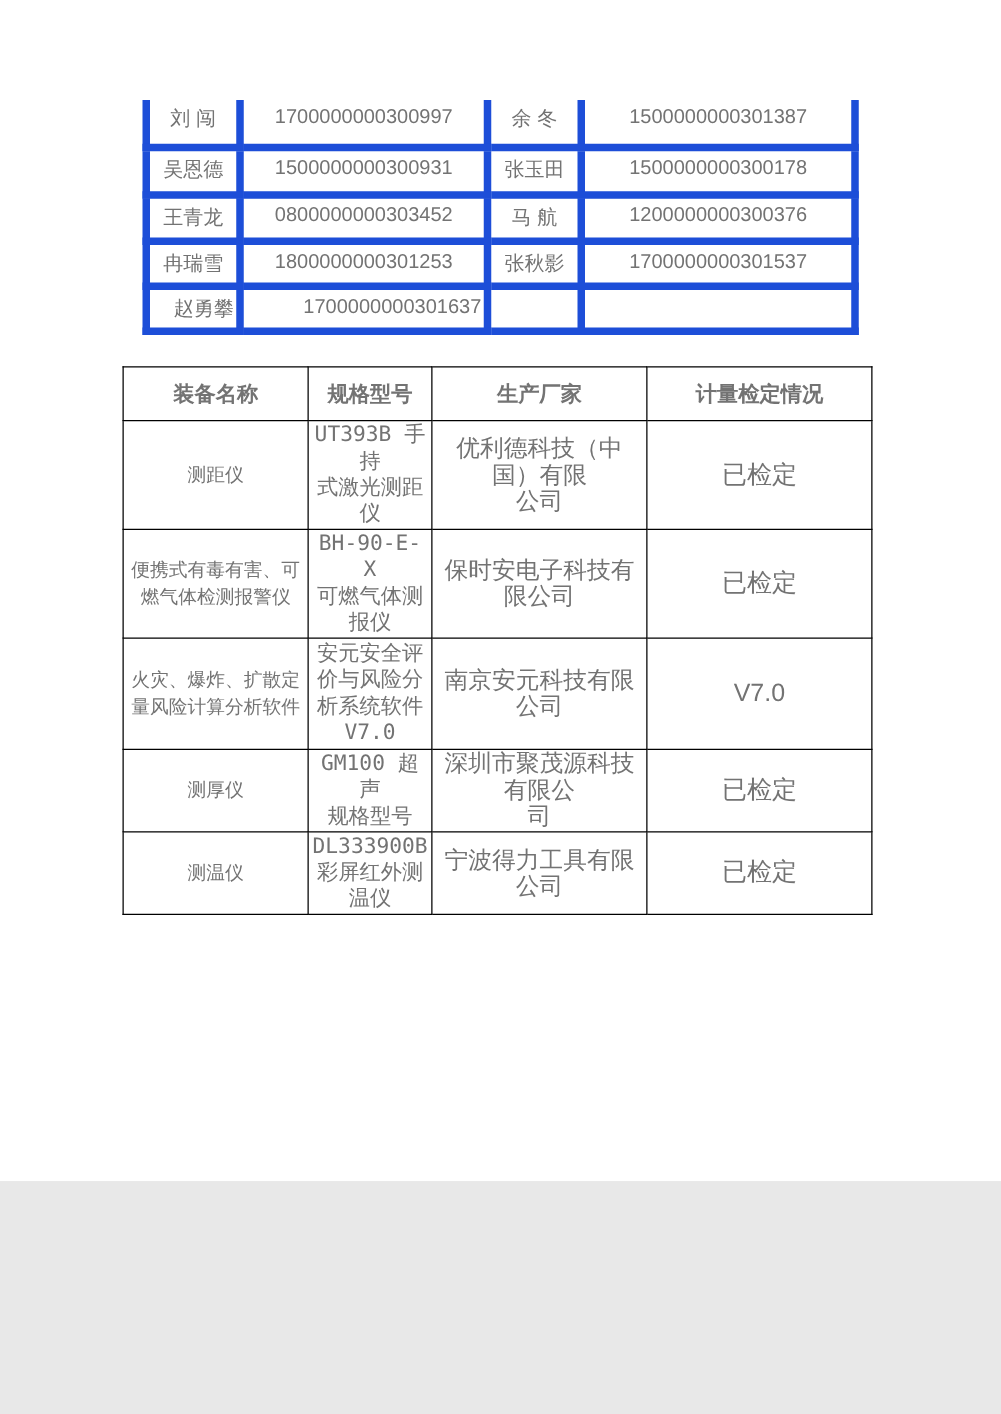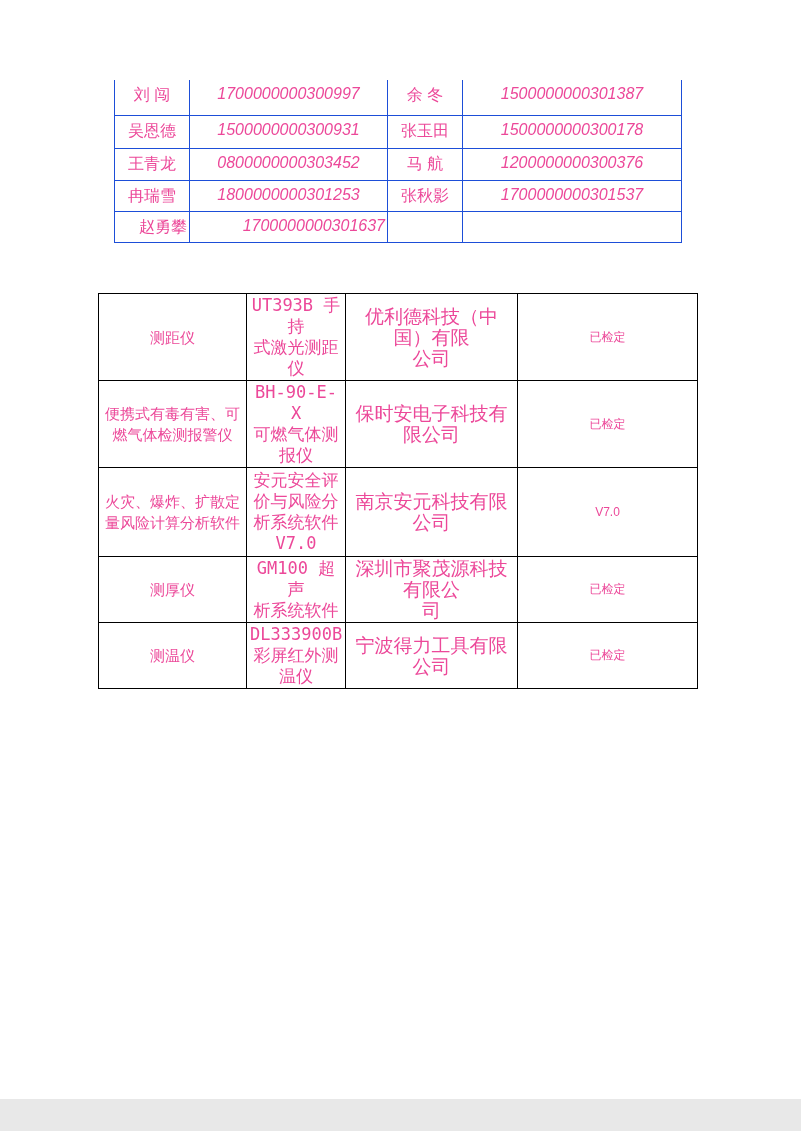--- a/index.html
+++ b/index.html
@@ -1,51 +1,51 @@
 <!DOCTYPE html>
 <html><head>
 <meta charset="utf-8">
 <style>
   html, body { margin: 0; padding: 0; background: #e8e8e8; }
   .page {
     position: relative;
     width: 801px;
-    height: 1099px;
+    height: 945px;
     margin: 0 auto;
     background: #ffffff;
-    color: #ec4899;
+    color: #737373;
     font-family: "Liberation Sans", sans-serif;
     overflow: hidden;
   }
 
   
   table.roster {
     position: absolute;
     left: 114px;
     top: 80px;
     width: 567px;
     border-collapse: collapse;
     table-layout: fixed;
   }
   table.roster td {
-    border: 1px solid #1d4ed8;
+    border: 6px solid #1d4ed8;
     vertical-align: top;
     text-align: center;
     font-size: 16px;
     padding: 5px 2px 0 2px;
     overflow: hidden;
     white-space: nowrap;
   }
   
   table.roster tr.first td { border-top: none; height: 30px; }
   table.roster tr.r2 td { height: 27px; }
   table.roster tr.r3 td { height: 26px; }
   table.roster tr.r4 td { height: 25px; }
   table.roster tr.r5 td { height: 25px; text-align: right; }
-  td.roster-id { font-family: "Liberation Sans", sans-serif; font-style: italic; }
+  td.roster-id { font-family: "Liberation Sans", sans-serif; }
 
   
   .section-title {
     position: absolute;
     top: 257px;
     left: 0;
     width: 801px;
     text-align: center;
     font-size: 16px;
     font-weight: bold;
@@ -77,21 +77,21 @@
     height: 40px;
   }
   table.equipment tr.er1 td { height: 61px; }
   table.equipment tr.er2 td { height: 61px; }
   table.equipment tr.er3 td { height: 86px; }
   table.equipment tr.er4 td { height: 47px; }
   table.equipment tr.er5 td { height: 59px; }
   td.eq-name  { font-size: 15px; }
   td.eq-model { font-size: 17px; font-family: "DejaVu Sans Mono", monospace; }
   td.eq-mfr   { font-size: 19px; }
-  td.eq-ver   { font-size: 12px; }
+  td.eq-ver   { font-size: 20px; }
 </style>
 </head>
 <body>
 
 <div class="page">
 
   <table class="roster">
     <colgroup>
       <col style="width:75px">
         <col style="width:198px">
@@ -134,20 +134,26 @@
 
 
   <table class="equipment">
     <colgroup>
       <col style="width:148px">
         <col style="width:99px">
         <col style="width:172px">
         <col style="width:180px">
     </colgroup>
     <tbody>
+        <tr>
+      <th>装备名称</th>
+      <th>规格型号</th>
+      <th>生产厂家</th>
+      <th>计量检定情况</th>
+    </tr>
     <tr class="er1">
       <td class="eq-name">测距仪</td>
       <td class="eq-model">UT393B 手持
 式激光测距
 仪</td>
       <td class="eq-mfr">优利德科技（中国）有限
 公司</td>
       <td class="eq-ver">已检定</td>
     </tr>
     <tr class="er2">
@@ -165,21 +171,21 @@
       <td class="eq-model">安元安全评
 价与风险分
 析系统软件
 V7.0</td>
       <td class="eq-mfr">南京安元科技有限公司</td>
       <td class="eq-ver">V7.0</td>
     </tr>
     <tr class="er4">
       <td class="eq-name">测厚仪</td>
       <td class="eq-model">GM100 超声
-析系统软件</td>
+规格型号</td>
       <td class="eq-mfr">深圳市聚茂源科技有限公
 司</td>
       <td class="eq-ver">已检定</td>
     </tr>
     <tr class="er5">
       <td class="eq-name">测温仪</td>
       <td class="eq-model">DL333900B
 彩屏红外测
 温仪</td>
       <td class="eq-mfr">宁波得力工具有限公司</td>

